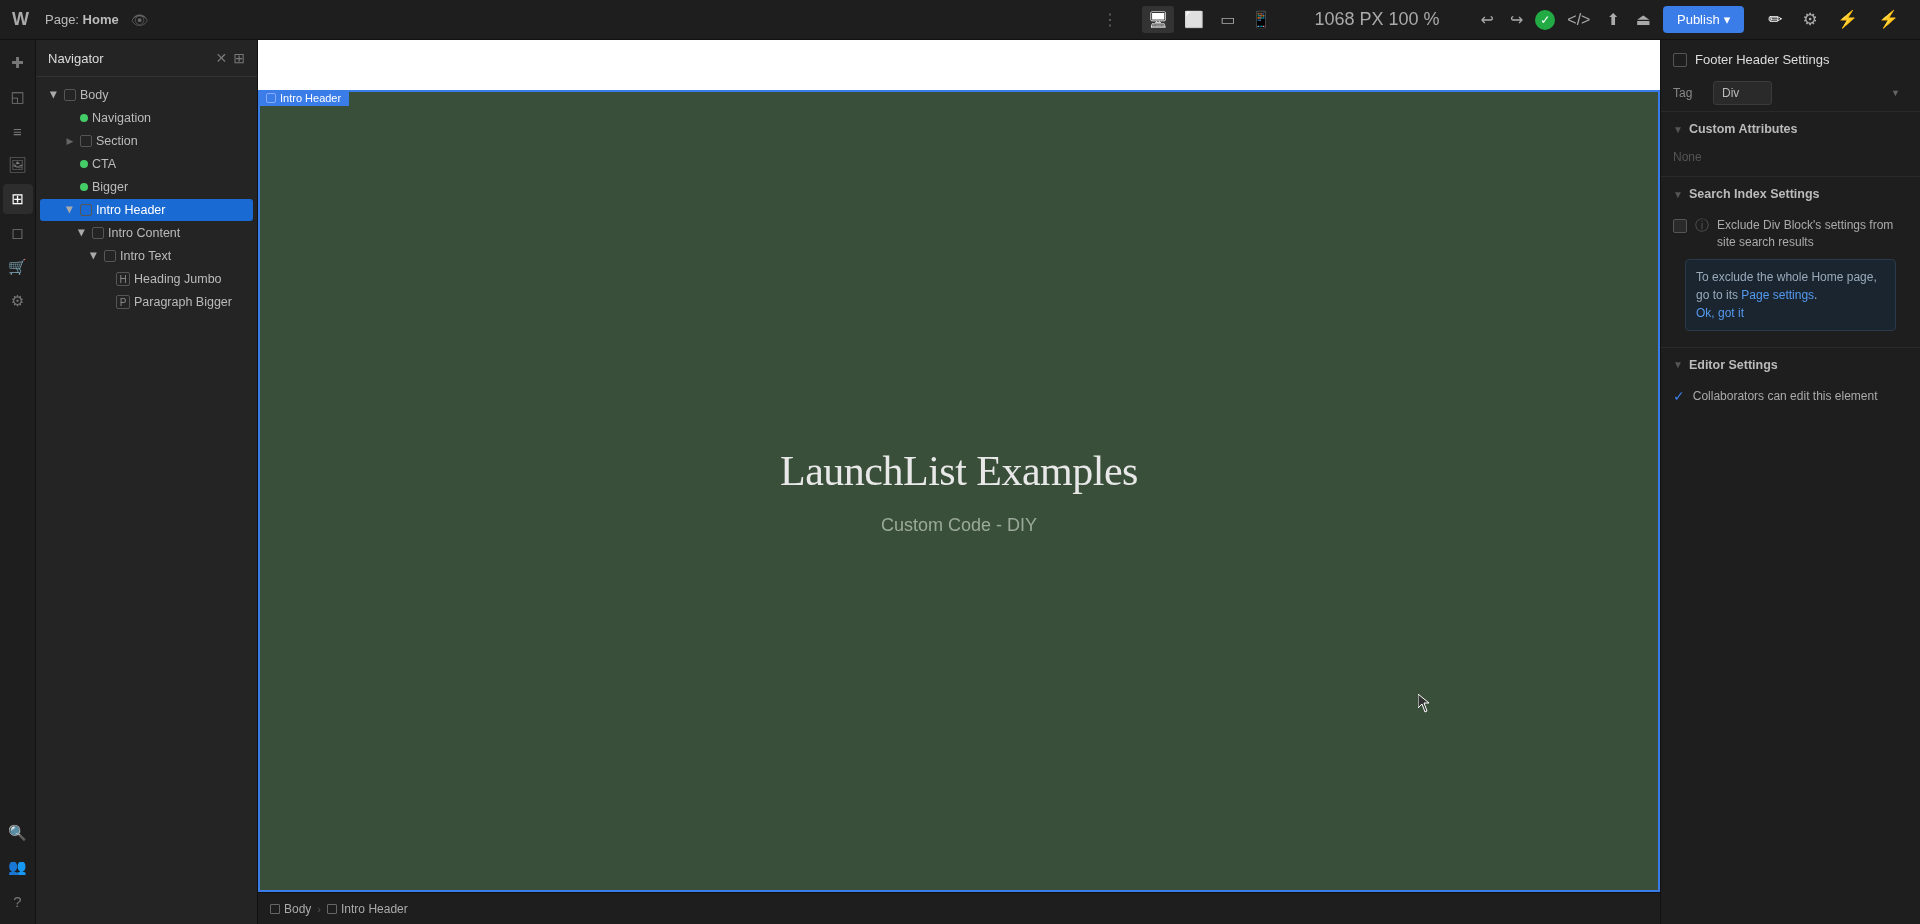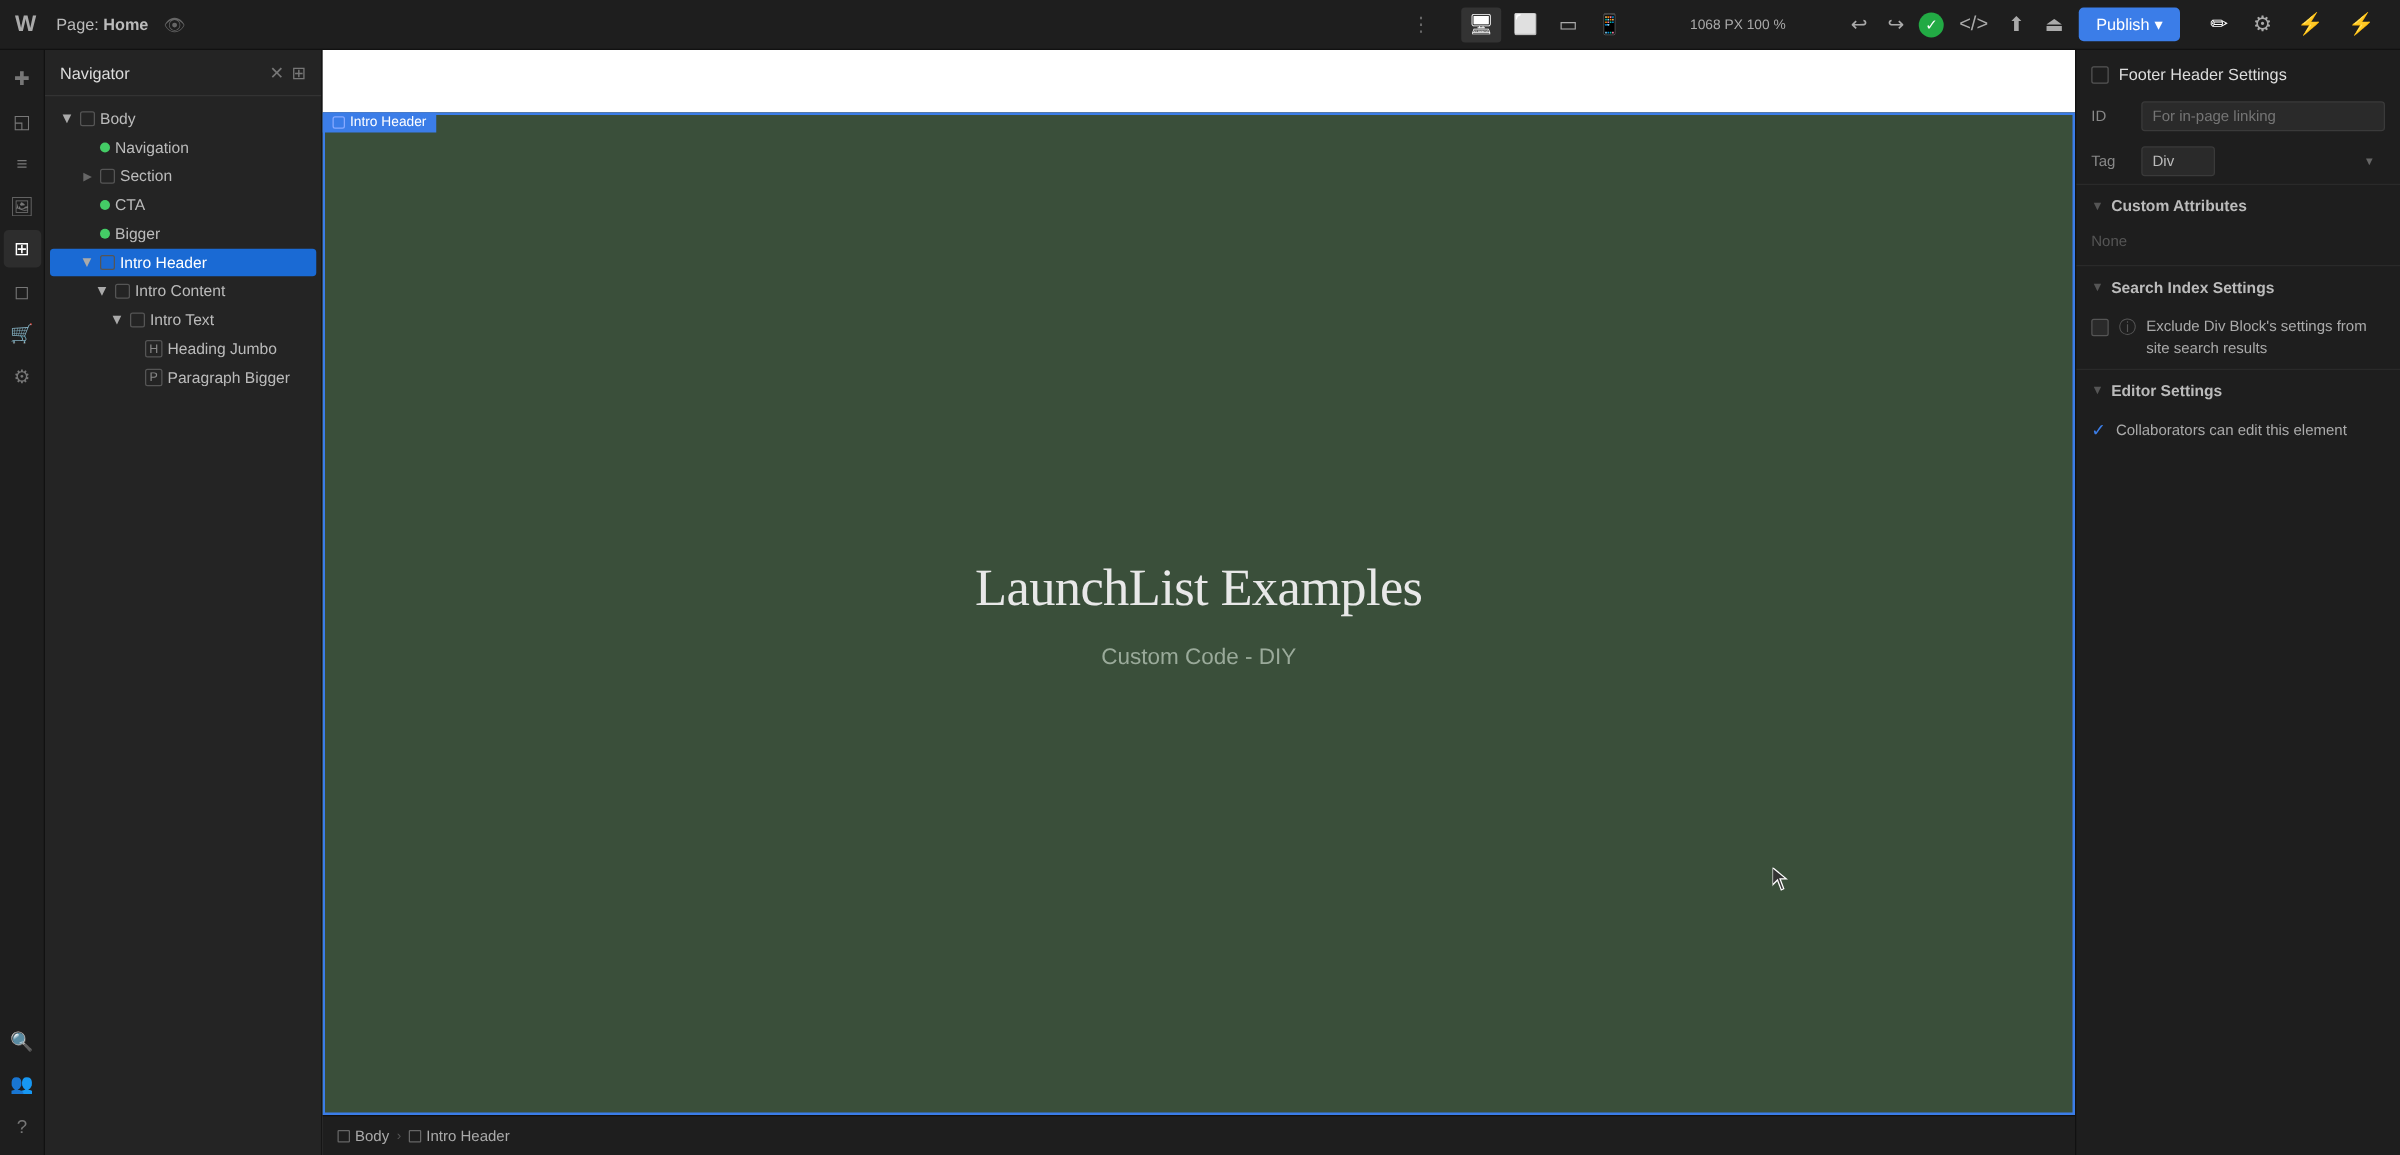--- a/index.html
+++ b/index.html
@@ -52,22 +52,22 @@
       cursor: pointer;
       padding: 4px 6px;
       border-radius: 3px;
     }
     .topbar-device-btn.active {
       background: #333;
       color: #fff;
     }
     .topbar-dims {
       color: #aaa;
-      font-size: 11px;
-      margin: 0 28px;
+      font-size: 18px;
+      margin: 0 17px;
     }
     .topbar-actions {
       display: flex;
       align-items: center;
       gap: 8px;
       margin-left: 12px;
     }
     .topbar-icon-btn {
       background: none;
       border: none;
@@ -666,24 +666,20 @@
     </div>
   </div>
 
   <div class="right-panel">
 
     <div class="right-panel-header">
       <div class="right-panel-checkbox"></div>
       <span class="right-panel-title">Footer Header Settings</span>
     </div>
 
-    <div class="right-panel-field">
-      <span class="right-panel-label">ID</span>
-      <input class="right-panel-input" placeholder="For in-page linking" style="">
-    </div>
 
     <div class="right-panel-field">
       <span class="right-panel-label">Tag</span>
       <div class="select-wrapper">
         <select class="right-panel-select">
           <option>Div</option>
           <option>Section</option>
           <option>Article</option>
           <option>Header</option>
           <option>Footer</option>
@@ -703,20 +699,24 @@
     <div class="section-header">
       <span class="section-header-icon">▼</span>
       <span class="section-header-title">Search Index Settings</span>
     </div>
     <div class="search-index-content">
       <div class="search-index-row">
         <div class="search-index-checkbox"></div>
         <span class="search-index-icon">ⓘ</span>
         <span class="search-index-text">Exclude Div Block's settings from site search results</span>
       </div>
+      <div class="info-box">
+        <span>To exclude the whole Home page, go to its </span><a href="#">Page settings</a><span>.</span><br>
+        <a href="#">Ok, got it</a>
+      </div>
     </div>
 
     <div class="section-header">
       <span class="section-header-icon">▼</span>
       <span class="section-header-title">Editor Settings</span>
     </div>
     <div class="editor-settings-content">
       <div class="editor-settings-row">
         <span class="checkmark-icon">✓</span>
         <span class="editor-settings-text">Collaborators can edit this element</span>

